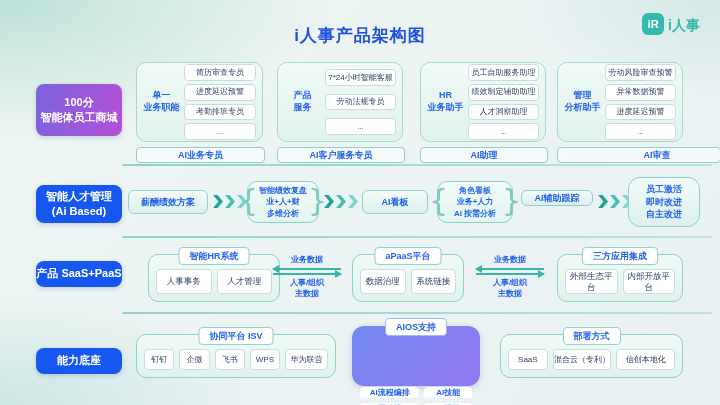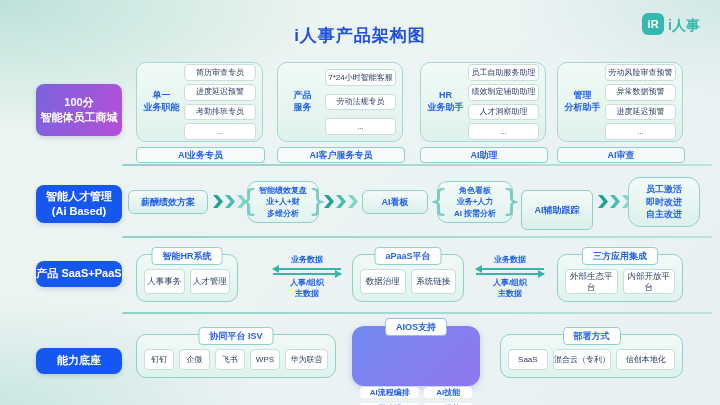--- a/index.html
+++ b/index.html
@@ -38,34 +38,34 @@
   .g4{left:557px;width:126px;}
   .g-label{width:37px;color:#2563eb;font-weight:bold;font-size:9px;text-align:center;line-height:1.3;}
   .g-items{flex:1;display:flex;flex-direction:column;gap:3px;justify-content:center;}
   .g2 .g-items{gap:8px;}
   .g-item{background:#fff;border:1px solid #c9deda;border-radius:4px;font-size:8px;
     color:#2e4066;text-align:center;padding:2.5px 1px;line-height:1.2;}
   .g-footer{position:absolute;top:147px;height:14px;background:rgba(255,255,255,.55);
     border:1px solid #8fd0c9;border-radius:4px;color:#2563eb;font-weight:bold;font-size:9px;
     display:flex;align-items:center;justify-content:center;}
   .f1{left:136px;width:127px;}.f2{left:277px;width:126px;}
-  .f3{left:420px;width:126px;}.f4{left:557px;width:126px;}
+  .f3{left:420px;width:126px;}.f4{left:557px;width:126px;padding-left:36px;}
 
   .divider{position:absolute;left:122px;width:590px;height:2px;border-radius:1px;
     background:linear-gradient(90deg,#8fd2cb,#bde2dd);}
   .d1{top:164px;}.d2{top:236px;}.d3{top:312px;}
 
   
   .pill{position:absolute;box-sizing:border-box;display:flex;flex-direction:column;
     align-items:center;justify-content:center;text-align:center;
     background:linear-gradient(180deg,#f4fbf9,#dcefeb);border:1px solid #8fd0c9;border-radius:6px;
     color:#2563eb;font-weight:bold;font-size:9px;line-height:1.4;}
   .s0{left:128px;top:190px;width:80px;height:24px;}
   .s2{left:362px;top:190px;width:66px;height:24px;}
-  .s4{left:521px;top:190px;width:72px;height:40px;}
+  .s4{left:521px;top:190px;width:72px;height:16px;}
   .brace-box{position:absolute;box-sizing:border-box;display:flex;flex-direction:column;
     align-items:center;justify-content:center;text-align:center;
     background:linear-gradient(180deg,#f2fbf9,#e3f4ef);border:1px solid #8fd0c9;border-radius:10px;
     color:#2563eb;font-weight:bold;font-size:8px;line-height:1.45;}
   .brace-box::before,.brace-box::after{position:absolute;top:50%;transform:translateY(-53%);
     color:#79ccc1;font-size:30px;font-weight:400;font-family:"DejaVu Sans",sans-serif;}
   .brace-box::before{content:"{";left:-9px;}
   .brace-box::after{content:"}";right:-9px;}
   .s1{left:247px;top:181px;width:72px;height:42px;}
   .s3{left:437px;top:181px;width:76px;height:42px;}
@@ -83,21 +83,21 @@
     background:linear-gradient(180deg,#f0faf7,#e0f2ed);
     border:1px solid #8fd0c9;border-radius:10px;}
   .plat-header{position:absolute;top:-8px;left:50%;transform:translateX(-50%);
     background:#fff;border:1px solid #8fd0c9;border-radius:4px;color:#2563eb;
     font-weight:bold;font-size:9px;padding:1.5px 10px;white-space:nowrap;}
   .plat-items{position:absolute;left:7px;right:7px;top:14px;bottom:7px;
     display:flex;gap:5px;align-items:stretch;}
   .plat-item{flex:1;background:#fff;border:1px solid #c9deda;border-radius:4px;
     color:#2e4066;font-size:8.5px;display:flex;align-items:center;justify-content:center;
     text-align:center;line-height:1.2;}
-  .pa{left:136px;top:254px;width:102px;height:48px;}
+  .pa{left:148px;top:254px;width:132px;height:48px;}
   .pb{left:352px;top:254px;width:112px;height:48px;}
   .pc{left:557px;top:254px;width:126px;height:48px;}
 
   .data-link{position:absolute;width:80px;text-align:center;color:#2563eb;
     font-weight:bold;font-size:8px;line-height:1.3;}
   .l1{left:267px;top:255px;}
   .l2{left:470px;top:255px;}
   .harrow{position:relative;height:2px;background:#3ab3a8;width:68px;margin:3px auto;}
   .harrow.left::before{content:"";position:absolute;left:-1px;top:-3px;
     border:4px solid transparent;border-right:7px solid #3ab3a8;border-left:0;}

